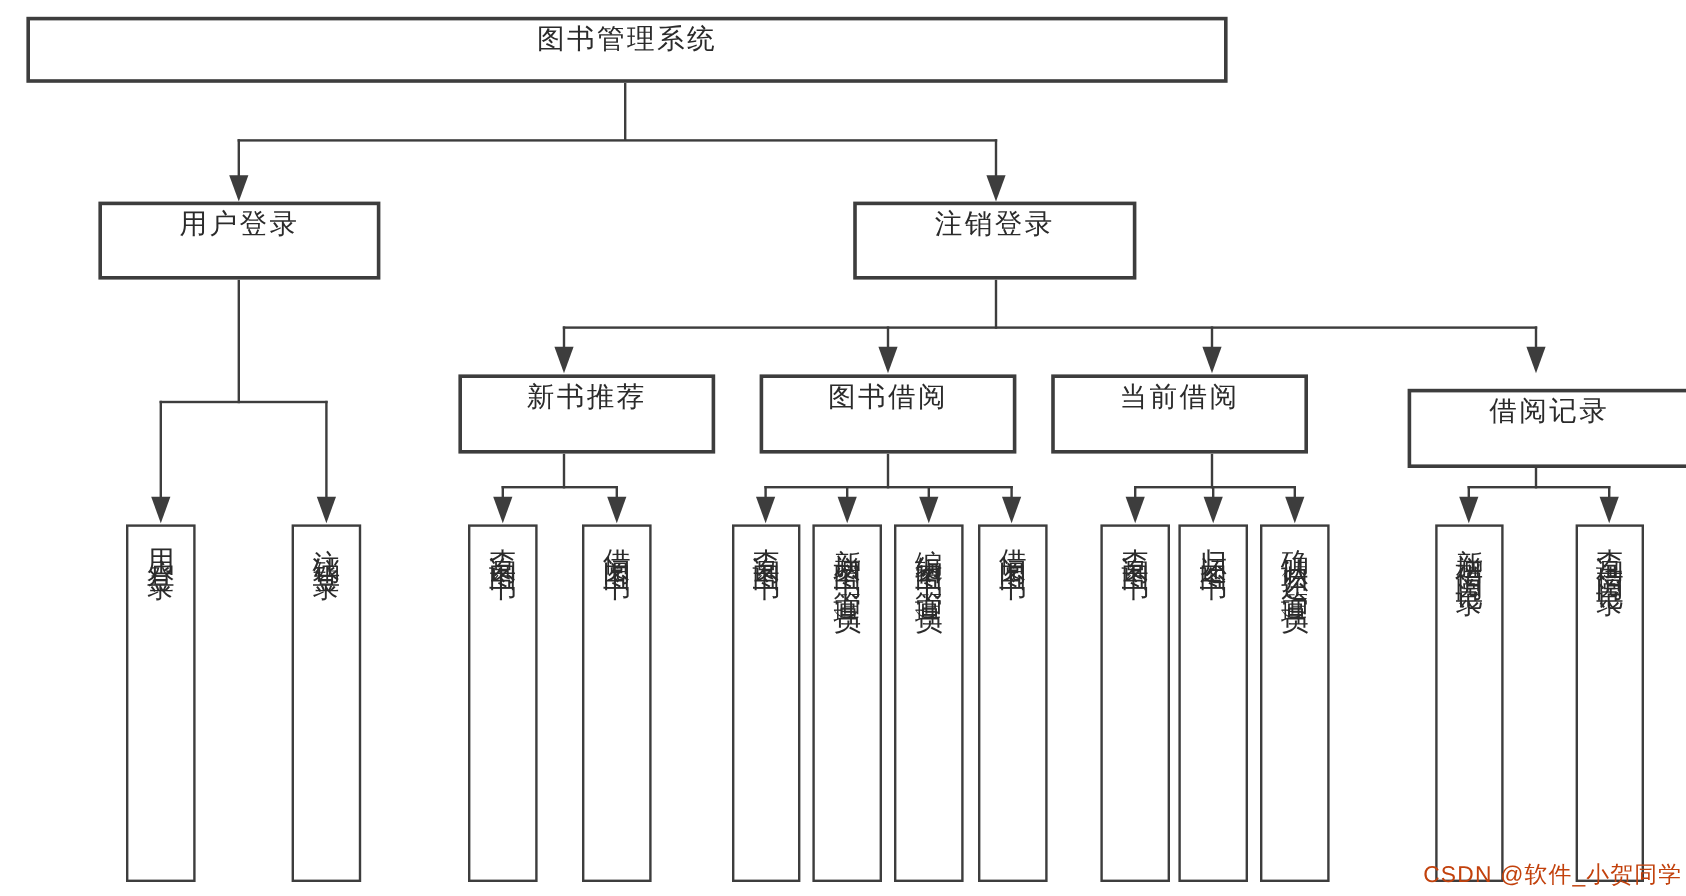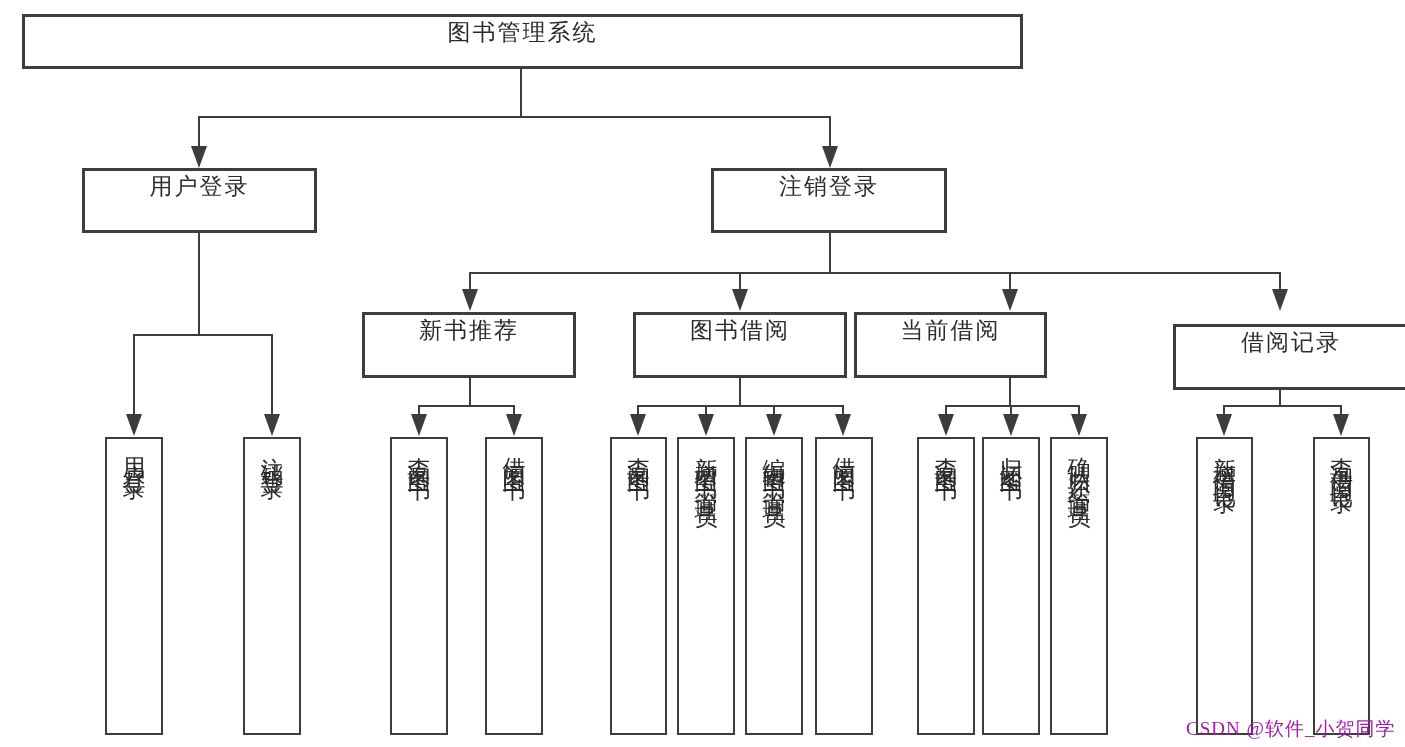--- a/index.html
+++ b/index.html
@@ -40,53 +40,52 @@
     position:absolute;width:0;height:0;
     border-left:8px solid transparent;
     border-right:8px solid transparent;
     border-top:22px solid #3d3d3d;
     z-index:1;
   }
   .watermark{
     position:absolute;
     left:1186px;top:716px;
     font-size:19px;
-    color:#a21caf;
+    color:#c2410c;
     letter-spacing:1px;
     white-space:nowrap;
     z-index:5;
-    font-family:Liberation Serif, serif;
   }
 </style>
 </head>
 <body>
 
 <div class="canvas">
 
   <div class="box" style="left:22px;top:14px;width:1001px;height:55px">
     <span>图书管理系统</span>
   </div>
 
   <div class="box" style="left:82px;top:168px;width:235px;height:65px">
     <span>用户登录</span>
   </div>
 
   <div class="box" style="left:711px;top:168px;width:236px;height:65px">
     <span>注销登录</span>
   </div>
 
-  <div class="box" style="left:362px;top:312px;width:214px;height:66px">
+  <div class="box" style="left:382px;top:312px;width:214px;height:66px">
     <span>新书推荐</span>
   </div>
 
   <div class="box" style="left:633px;top:312px;width:214px;height:66px">
     <span>图书借阅</span>
   </div>
 
-  <div class="box" style="left:854px;top:312px;width:193px;height:66px">
+  <div class="box" style="left:876px;top:312px;width:214px;height:66px">
     <span>当前借阅</span>
   </div>
 
   <div class="box" style="left:1173px;top:324px;width:236px;height:66px">
     <span>借阅记录</span>
   </div>
 
   <div class="box leaf" style="left:105px;top:437px;width:58px;height:298px">
     <span class="vtext">用户登录</span>
   </div>

